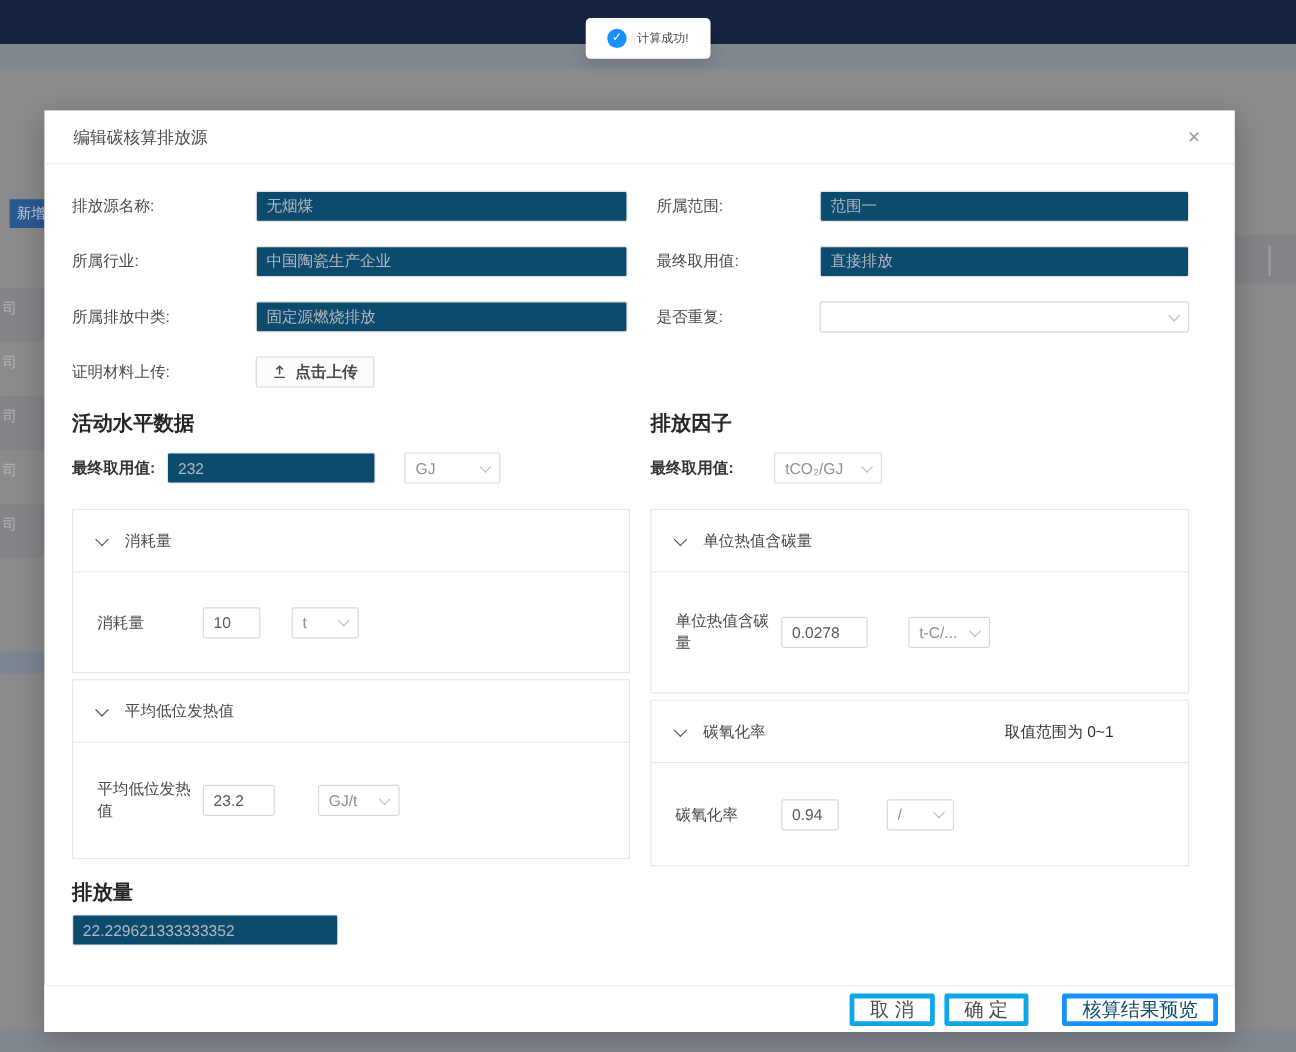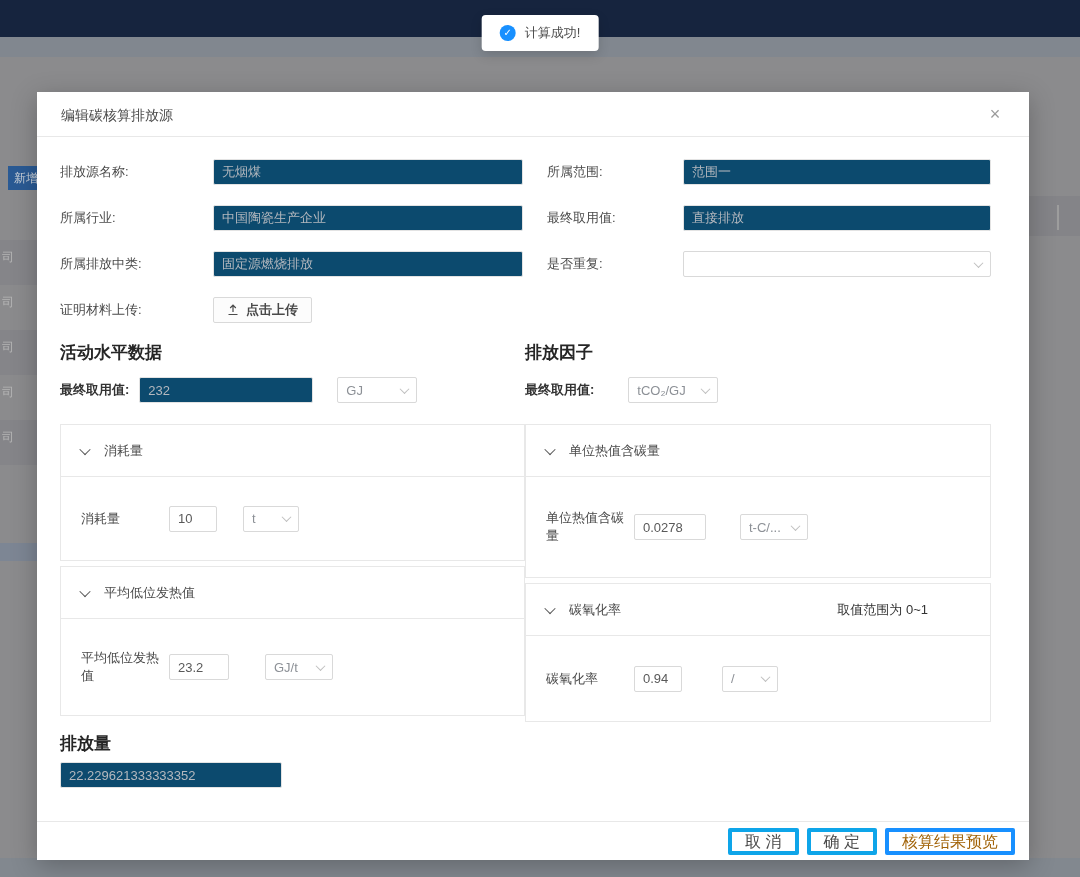--- a/index.html
+++ b/index.html
@@ -18,21 +18,21 @@
   .bg-rdark { position:absolute; left:1029px; top:159px; width:51px; height:40px; background:#848488; }
   .bg-rline { position:absolute; left:1057px; top:168px; width:2px; height:25px; background:#9d9d9d; }
   .bg-bottom { position:absolute; left:0; top:821px; width:1080px; height:19px; background:#82888f; }
 
   
   #toast { position:absolute; left:50%; top:15px; transform:translateX(-50%); z-index:50;
     background:#fff; border-radius:4px; box-shadow:0 4px 12px rgba(0,0,0,.15);
     display:flex; align-items:center; gap:9px; padding:9px 18px; }
   .toast-icon { width:16px; height:16px; border-radius:50%; background:#1890ff; color:#fff;
     font-size:10px; line-height:16px; text-align:center; flex:none; }
-  .toast-text { font-size:13px; color:#4a4a4a; }
+  .toast-text { font-size:10px; color:#4a4a4a; }
 
   
   #modal { position:absolute; left:37px; top:92px; width:992px; height:768px; background:#fff;
     z-index:20; box-shadow:0 6px 24px rgba(0,0,0,.25); }
   .m-header { position:relative; height:45px; border-bottom:1px solid #e8e8e8; padding:14px 24px; }
   .m-title { font-size:14px; color:#4a4a4a; }
   .m-close { position:absolute; right:22px; top:10px; font-size:18px; color:#9b9b9b; cursor:pointer;
     line-height:24px; width:24px; text-align:center; }
 
   .m-body { padding:22px 38px 0 23px; }
@@ -53,21 +53,21 @@
   .sel .sel-txt { font-size:13px; color:#8c9096; white-space:nowrap; overflow:hidden; }
   .chev { width:7px; height:7px; border-right:1.4px solid #bfbfbf; border-bottom:1.4px solid #bfbfbf;
     transform:rotate(45deg) translate(-1px,-1px); flex:none; margin-left:6px; }
   .sel-wide { width:100%; }
   .upload-btn { display:inline-flex; align-items:center; gap:7px; height:26px; padding:0 13px;
     border:1px solid #d9d9d9; border-radius:2px; background:#fcfcfc; cursor:pointer;
     font-size:13px; color:#4a4a4a; font-weight:bold; }
   .upload-btn svg { display:block; }
 
   
-  .sections { display:grid; grid-template-columns:465px 1fr; padding-left:-2px; margin-top:18px; }
+  .sections { display:grid; grid-template-columns:465px 1fr; column-gap:17px; padding-left:-2px; margin-top:18px; }
   .sec-title { font-size:17px; font-weight:bold; color:#262626; }
   .final-row { display:flex; align-items:center; margin-top:13px; gap:0; }
   .final-label { font-size:13px; color:#333; font-weight:bold; flex:none; margin-right:10px; }
   .final-inp { width:174px; flex:none; }
   .col-right .final-inp { width:152px; }
   .final-sel { margin-left:24px; width:80px; }
   .col-right .final-sel { width:90px; }
 
   .panel { border:1px solid #e8e8e8; margin-top:21px; }
   .panel + .panel { margin-top:5px; }
@@ -89,21 +89,21 @@
   
   .emission { margin-top:10px; }
   .emission .inp { width:222px; margin-top:7px; }
 
   
   .m-footer { position:absolute; left:0; right:0; top:729px; height:39px; border-top:1px solid #e8e8e8;
     display:flex; align-items:center; justify-content:flex-end; gap:8px; padding:0 14px; background:#fff; }
   .btn { height:27px; padding:0 13px; border:4px solid #0ea5e9; border-radius:2px; background:#fff;
     font-size:16px; color:#4a4a4a; cursor:pointer; white-space:nowrap;
     font-family:"Liberation Sans","DejaVu Sans",sans-serif; }
-  .btn-primary-ghost { border-color:#1890ff; color:#a16207; }
+  .btn-primary-ghost { border-color:#1890ff; color:#0c4a6e;margin-left:20px; }
 </style>
 </head>
 <body>
 
 <div id="topbar"></div>
 <div id="bg">
   <div class="bg-navband"></div>
   <div class="bg-stripe" style="top:203px"></div>
   <div class="bg-stripe" style="top:293px"></div>
   <div class="bg-stripe" style="top:383px"></div>

